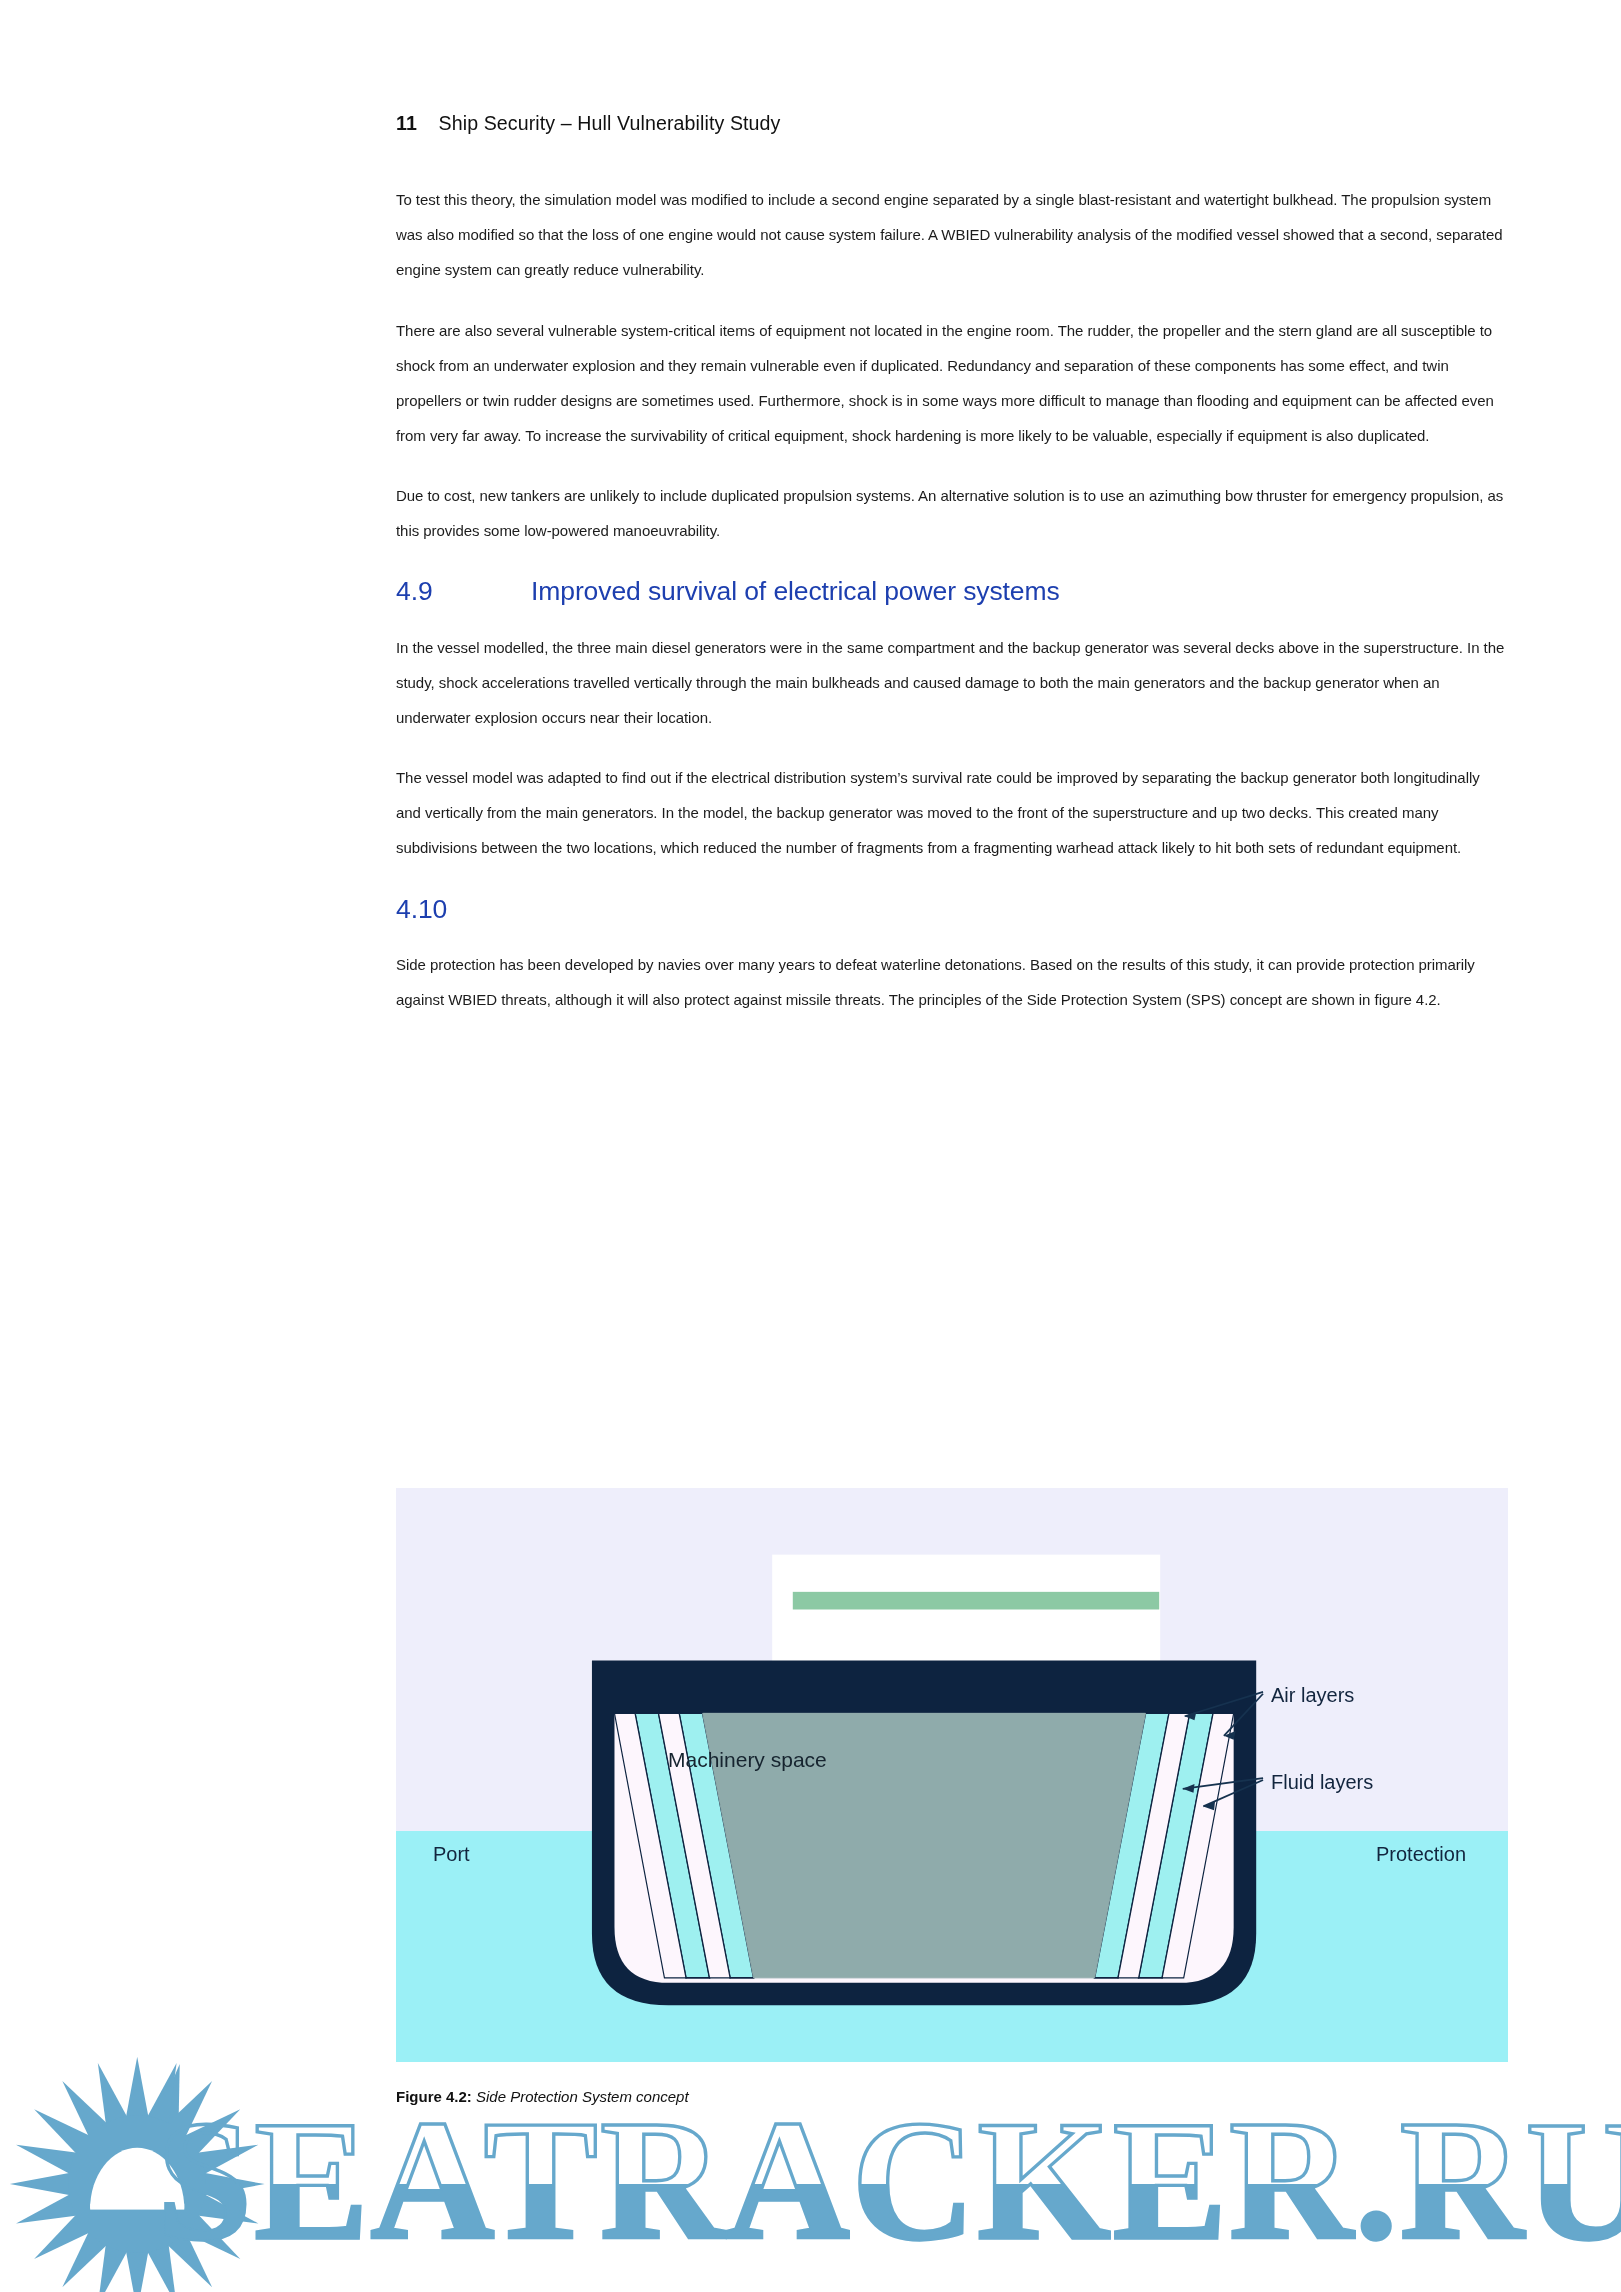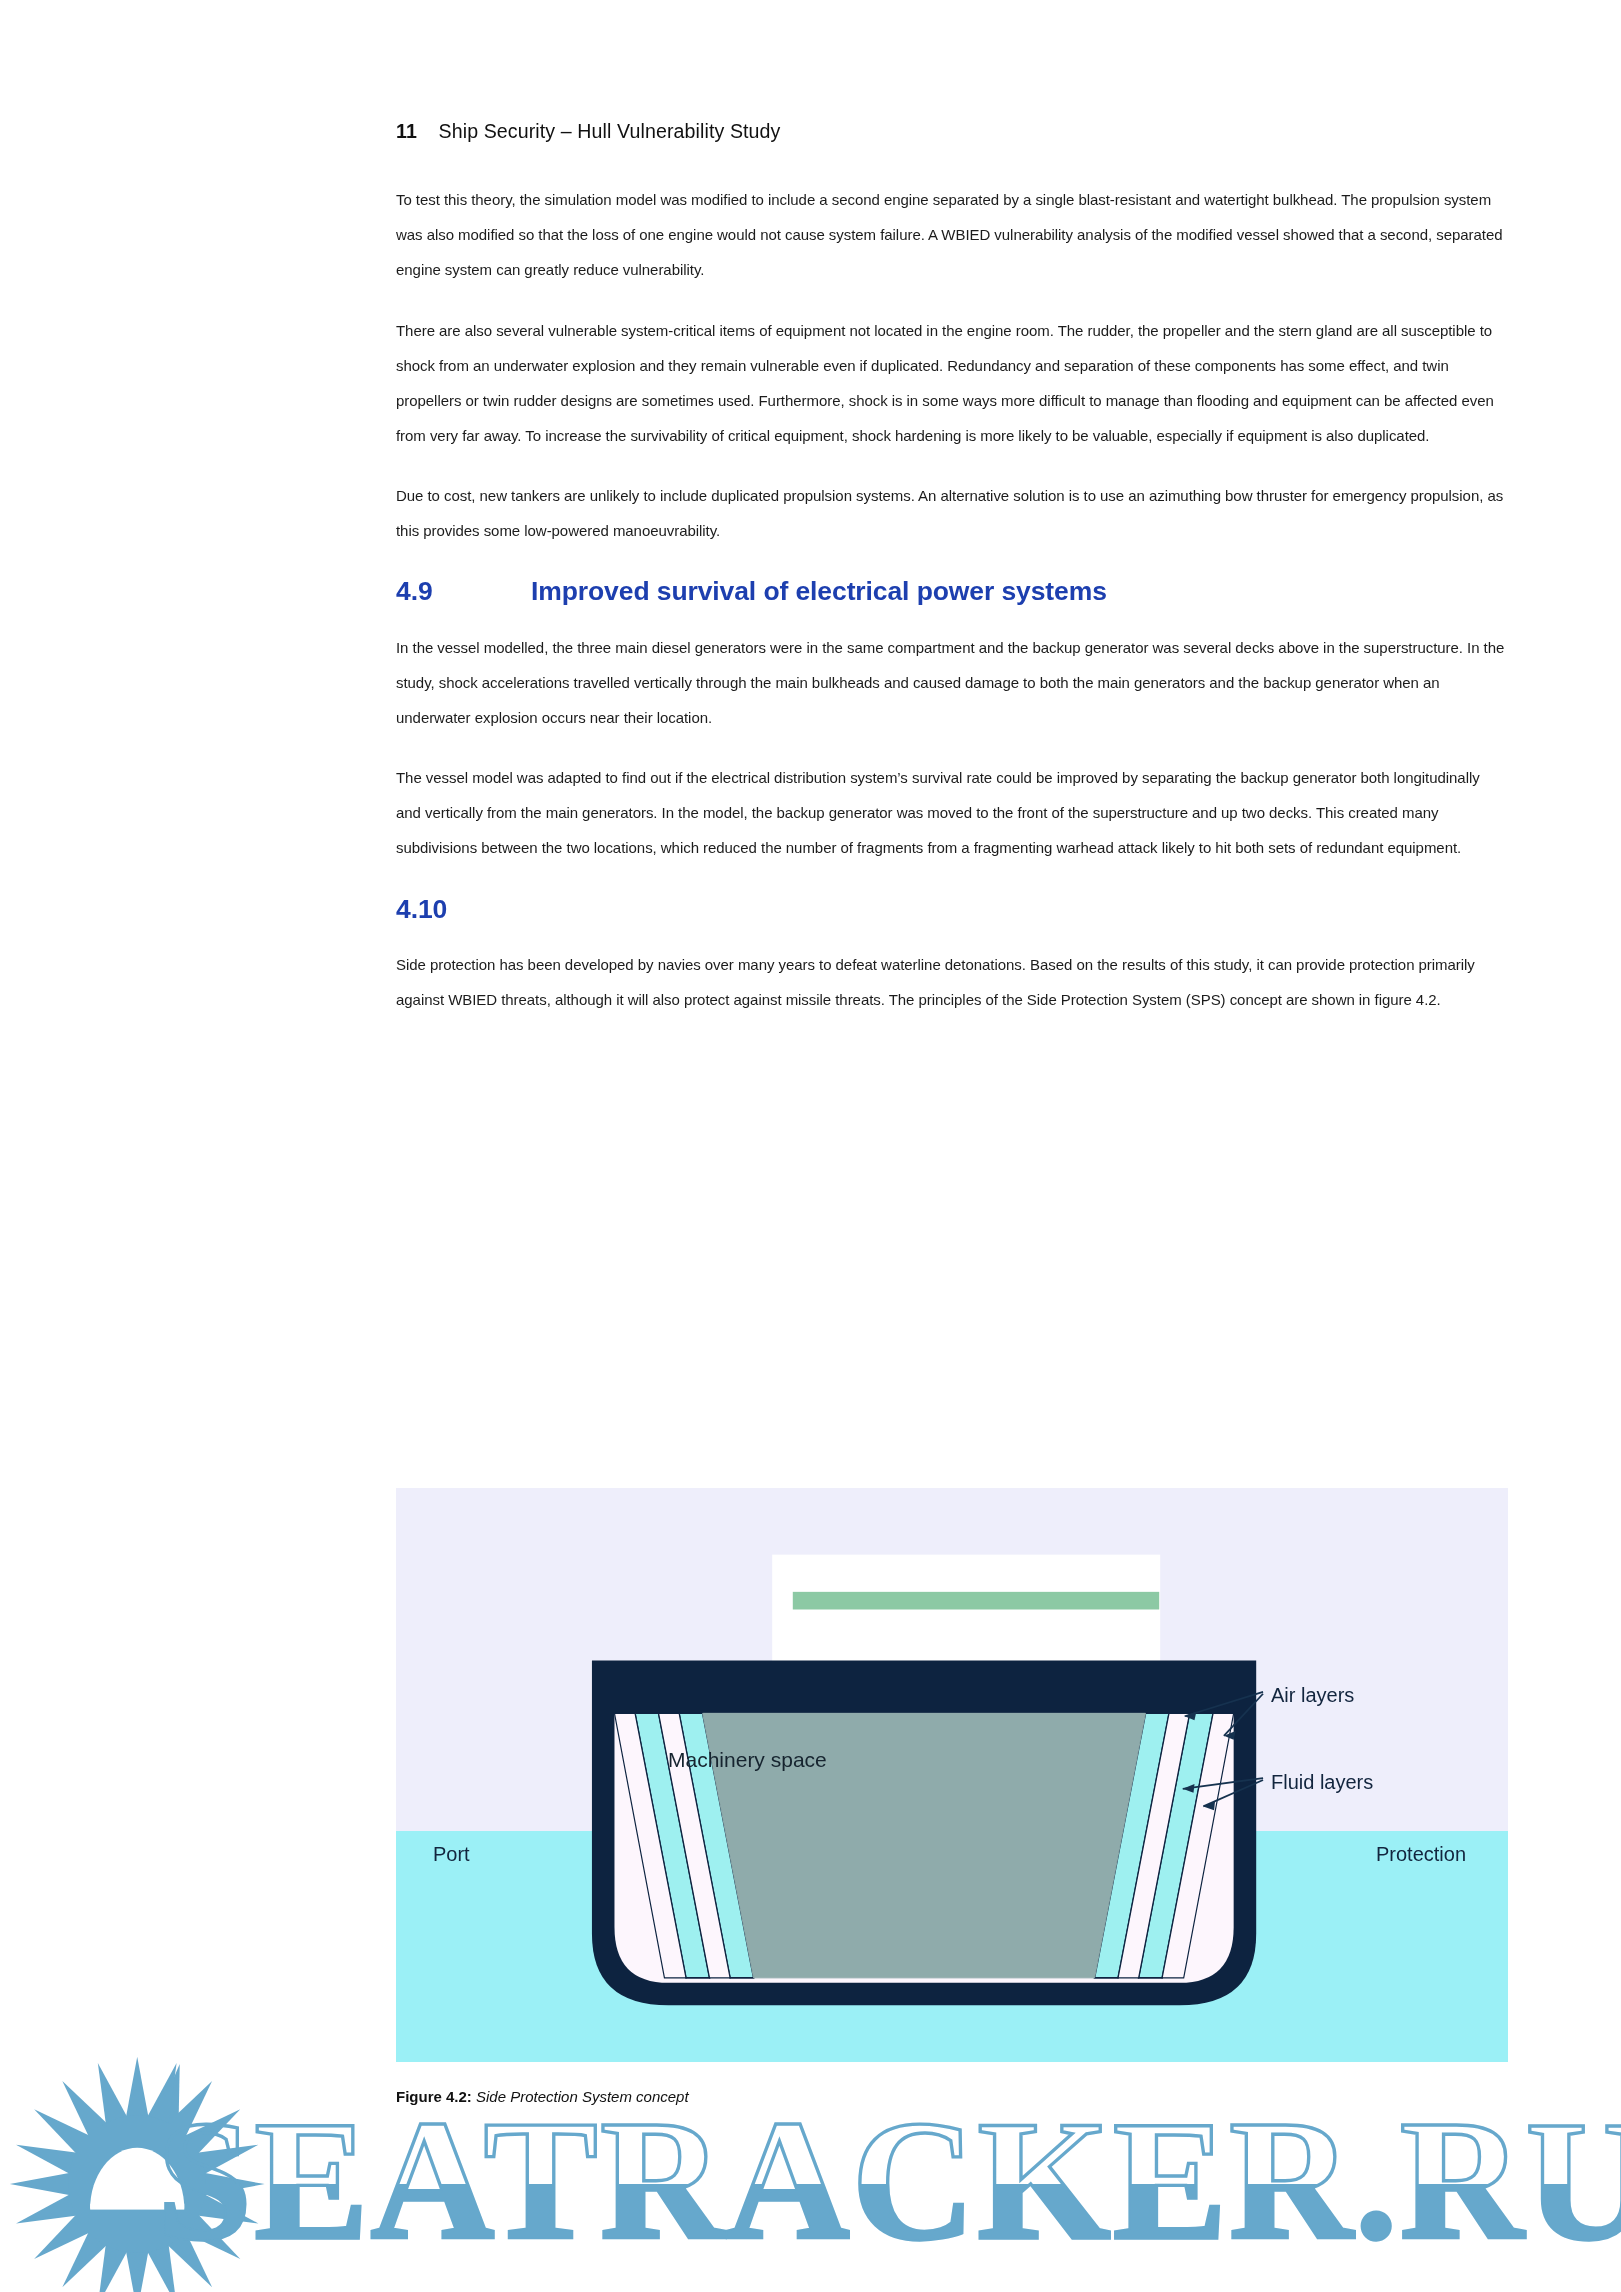--- a/index.html
+++ b/index.html
@@ -19,21 +19,21 @@
   .page {
     position: absolute;
     inset: 0;
     background: #ffffff;
   }
 
   
   .running-head {
     position: absolute;
     left: 396px;
-    top: 120px;
+    top: 112px;
     font-size: 19.6px;
     letter-spacing: 0.1px;
     white-space: nowrap;
     color: #111;
   }
   .running-head .pg {
     font-weight: bold;
     margin-right: 21.6px;
   }
   .running-head .ttl {
@@ -54,21 +54,21 @@
     line-height: 35px;
     color: #1c1c1c;
     text-align: left;
     letter-spacing: -0.05px;
   }
 
   h2.section {
     margin: 27.4px 0 21.6px 0;
     font-size: 26.5px;
     line-height: 33px;
-    font-weight: bold;
+    font-weight: normal;
     color: #1d3faf;
     display: flex;
     letter-spacing: -0.1px;
   }
   h2.section .num {
     width: 135px;
     flex: 0 0 135px;
   }
   h2.section .txt {
     flex: 1 1 auto;

